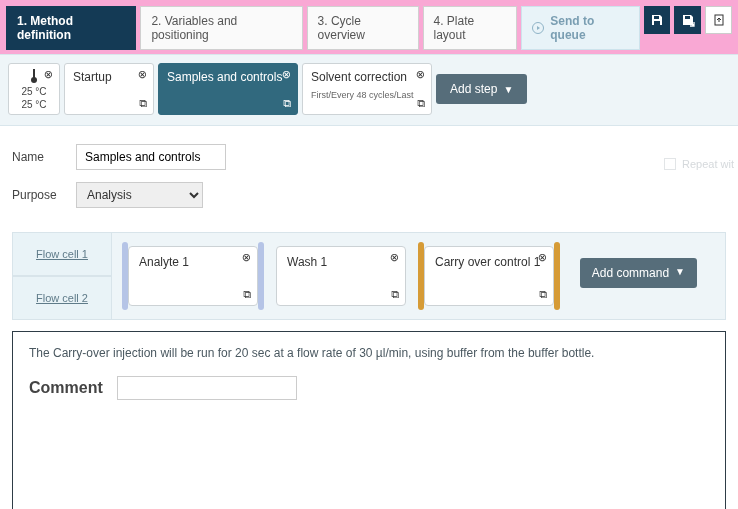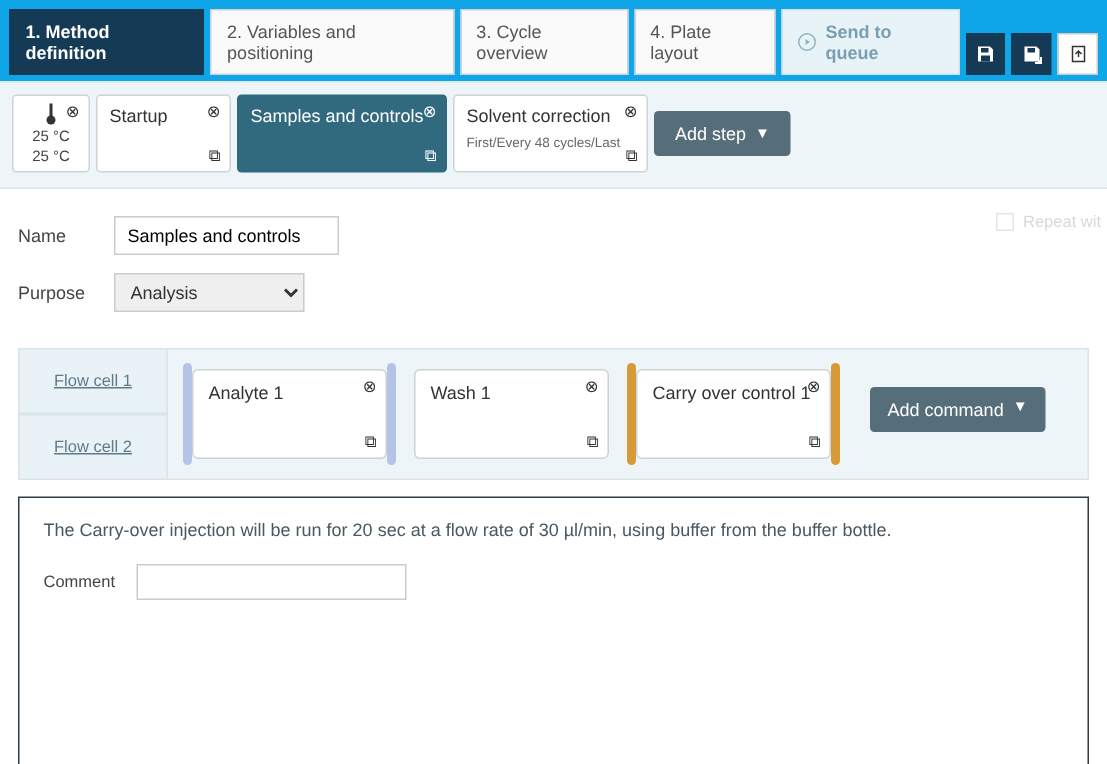--- a/index.html
+++ b/index.html
@@ -1,19 +1,19 @@
 <!DOCTYPE html>
 <html><head>
 <meta charset="utf-8">
 <style>
   * { box-sizing: border-box; font-family: Arial, Helvetica, sans-serif; }
   body { margin: 0; background: #fff; font-size: 12px; color: #333; width: 738px; }
 
   
-  .topbar { display: flex; align-items: flex-end; gap: 4px; padding: 6px 6px 4px 6px; background: #0ea5e9; }
+  .topbar { display: flex; align-items: flex-start; gap: 4px; padding: 6px 6px 4px 6px; background: #f9a8d4; }
   .tab { padding: 7px 10px; border: 1px solid #d0d0d0; background: #fafafa; font-size: 12px; cursor: pointer; }
   .tab.active { background: #143a55; color: #fff; border-color: #143a55; font-weight: bold; }
   .tab.idle { color: #555; }
   .queue-btn { display: inline-flex; align-items: center; gap: 6px; padding: 7px 10px; background: #e8f3f8; border: 1px solid #cde3ec; color: #7a9eb2; font-weight: bold; cursor: default; }
   .icon-btn { width: 28px; height: 28px; background: #143a55; color: #fff; display: inline-flex; align-items: center; justify-content: center; cursor: pointer; }
   .icon-btn.light { background: #fff; color: #333; border: 1px solid #ccc; }
 
   
   .steps { display: flex; align-items: stretch; gap: 4px; padding: 8px 8px 10px 8px; background: #eef5f8; border-top: 1px solid #d9e6ec; border-bottom: 1px solid #d9e6ec; }
   .step-card { position: relative; background: #fff; border: 1px solid #cdd3d6; border-radius: 3px; padding: 6px 10px 6px 8px; min-width: 90px; min-height: 44px; }
@@ -25,41 +25,41 @@
   .copy-ic { position: absolute; bottom: 4px; right: 6px; font-size: 11px; cursor: pointer; }
   .therm-col { display:flex; flex-direction:column; align-items:center; justify-content:center; gap:2px; font-size:10px; color:#444; }
   .add-step { align-self: center; background: #566d7a; color: #fff; border: none; padding: 8px 14px; border-radius: 3px; cursor: pointer; font-size: 12px; display:inline-flex; align-items:center; gap:6px; }
 
   
   .fields { padding: 18px 12px 6px 12px; background: #fff; display:flex; flex-direction:column; gap:12px; position:relative; }
   .frow { display: flex; align-items: center; gap: 14px; }
   .frow label { width: 50px; font-size: 12px; color: #444; }
   .frow input[type=text] { height: 26px; width: 150px; border: 1px solid #ccc; padding: 0 8px; font-size: 12px; }
   .frow select { height: 26px; width: 127px; border: 1px solid #ccc; padding: 0 6px; font-size: 12px; color:#333; }
-  .repeat { position:absolute; right:4px; top:16px; color:#d5d9dc; font-size:11px; display:flex; align-items:center; gap:6px; }
+  .repeat { position:absolute; right:4px; top:32px; color:#d5d9dc; font-size:11px; display:flex; align-items:center; gap:6px; }
   .repeat .cb { width:12px; height:12px; border:1px solid #e2e5e7; }
 
   
   .lanes { margin-top: 12px; position:relative; }
   .lane-labels { position:absolute; left:0; top:0; display:flex; flex-direction:column; }
   .lane-label { display:flex; align-items:center; justify-content:center; width:100px; height:44px; border:1px solid #d8e4ea; background:#e9f3f7; font-size:11px; color:#5f7b89;text-decoration:underline; }
   .lane-body { margin-left:100px; background:#eef5f8; border:1px solid #d8e4ea; border-left:none; min-height:88px; position:relative; padding: 6px 10px 6px 10px; display:flex; align-items:center; gap:12px; }
 
   .cmd-card { position:relative; background:#fff; border:1px solid #ccd2d5; border-radius:4px; width:130px; height:60px; padding:8px 10px; font-size:12px; }
   .cmd-wrap { display:inline-flex; align-items:center; }
   .halo-l, .halo-r { width:6px; height:68px; border-radius:4px; }
   .halo-blue { background:#b5c4e6; }
   .halo-orange { background:#d69b36; }
   .add-cmd { background:#566d7a; color:#fff; border:none; padding:8px 12px; border-radius:3px; cursor:pointer; display:inline-flex; align-items:flex-start; gap:6px; font-size:12px; position:absolute; right:28px; top:25px;}
 
   
   .detail { border:1px solid #2e3c46; margin-top:-1px; background:#fff; padding:14px 16px 24px 16px; min-height:180px; }
   .detail .desc { color:#4a5860; font-size:12px; }
   .detail .crow { display:flex; align-items:center; gap:14px; margin-top:16px; }
-  .detail .crow label { font-size:11px; color:#444; }
+  .detail .crow label { font-size:16px; color:#444;font-weight:bold; }
   .detail .crow input { width:180px; height:24px; border:1px solid #ccc; }
 
   .chev { font-size:10px; }
   svg { display:block; }
 </style>
 </head>
 <body>
 
 <div class="topbar">
   <div class="tab active">1. Method definition</div>

